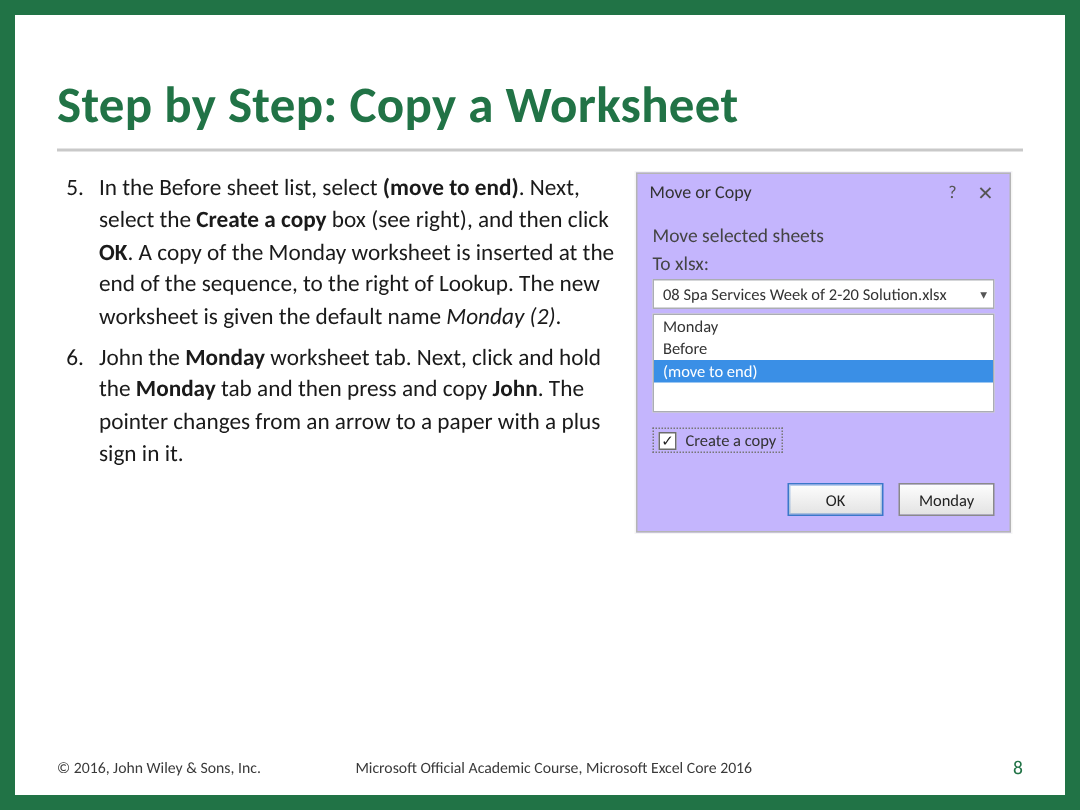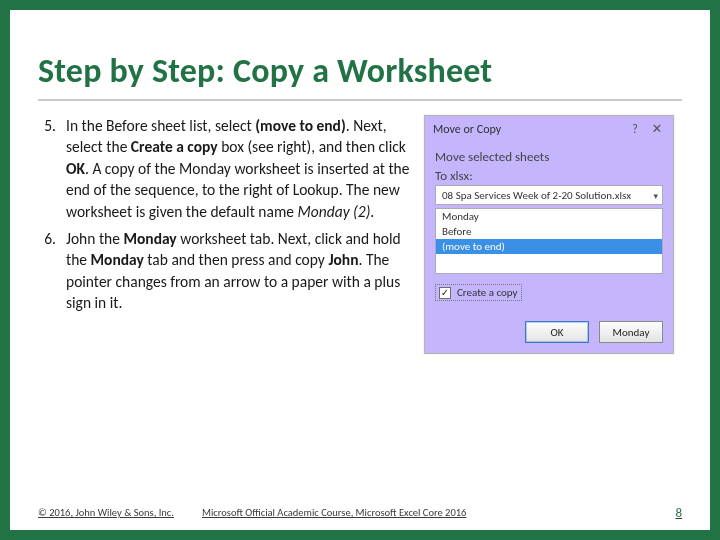--- a/index.html
+++ b/index.html
@@ -110,25 +110,25 @@
     color: #222;
   }
   .dlg-btn.primary {
     border: 1px solid #3a78c9;
     box-shadow: inset 0 0 0 1px rgba(58,120,201,0.35);
   }
 
   .footer {
     position: absolute;
     left: 28px; right: 28px; bottom: 10px;
-    display: flex; align-items: center;
-    font-size: 10.5px; color: #3a3a3a; text-decoration: underline;
+    display: flex; 
+    font-size: 10.5px; color: #3a3a3a;
   }
   .footer .copy { flex: 0 0 auto; }
-  .footer .course { flex: 1; text-align: left; margin-left: 28px; }
+  .footer .course { flex: 1; text-align: left; margin-left: 63px; }
   .footer .pg { flex: 0 0 auto; color: #217346; font-size: 13px; font-weight: 400; }
 </style>
 </head>
 <body>
 
 <div class="slide">
 
   <div class="title">Step by Step: Copy a Worksheet</div>
   <hr class="rule">
 

